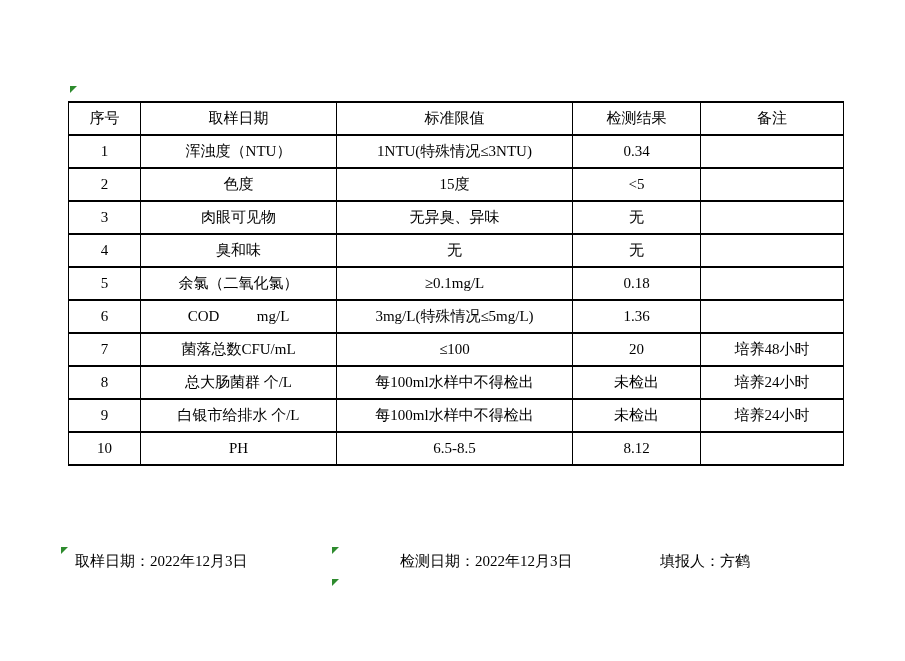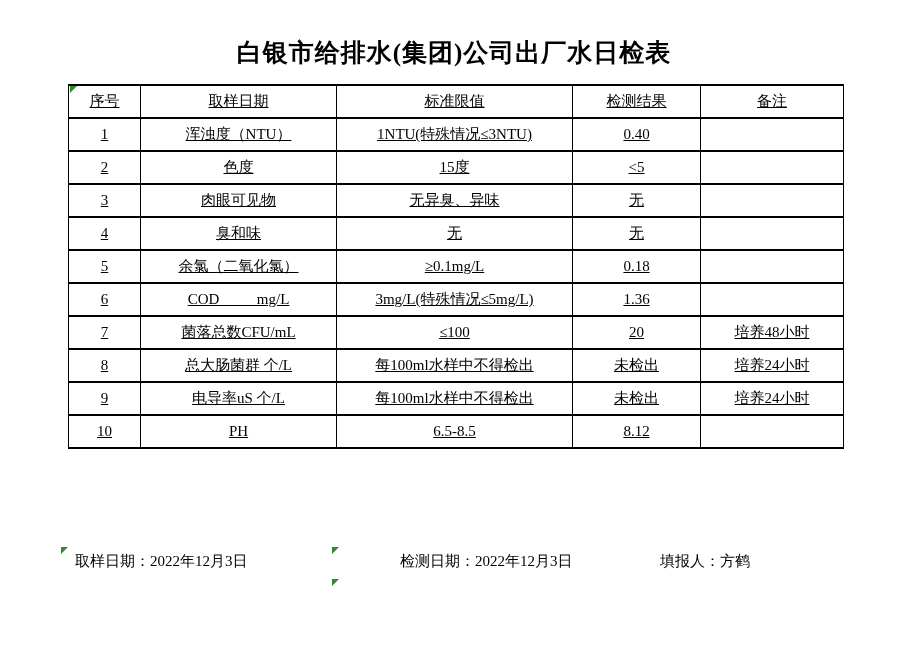--- a/index.html
+++ b/index.html
@@ -23,25 +23,24 @@
     width: 778px;
     text-align: center;
     font-size: 25px;
     font-weight: 600;
     letter-spacing: 1px;
     white-space: pre;
   }
   table.check-table {
     position: absolute;
     left: 68px;
-    top: 84px;
+    top: 101px;
     width: 775px;
     border-collapse: collapse;
     table-layout: fixed;
-    text-decoration: underline;
   }
   .check-table th, .check-table td {
     border-left: 1px solid #000;
     border-right: 1px solid #000;
     border-top: 2px solid #000;
     border-bottom: 2px solid #000;
     height: 31px;
     padding: 0;
     text-align: center;
     vertical-align: middle;
@@ -72,21 +71,20 @@
   .tri-header { left: 70px;  top: 86px;  }
   .tri-b1     { left: 61px;  top: 547px; }
   .tri-b2     { left: 332px; top: 547px; }
   .tri-b3     { left: 332px; top: 579px; }
 </style>
 </head>
 <body>
 
 <div class="page">
 
-  <div class="title">白银市给排水(集团)公司出厂水日检表</div>
 
   <table class="check-table">
     <colgroup>
       <col style="width:72px">
       <col style="width:196px">
       <col style="width:236px">
       <col style="width:128px">
       <col style="width:143px">
     </colgroup>
     <thead>
@@ -96,21 +94,21 @@
         <th>标准限值</th>
         <th>检测结果</th>
         <th>备注</th>
       </tr>
     </thead>
     <tbody>
         <tr>
           <td>1</td>
           <td>浑浊度（NTU）</td>
           <td>1NTU(特殊情况≤3NTU)</td>
-          <td>0.40</td>
+          <td>0.34</td>
           <td></td>
         </tr>
         <tr>
           <td>2</td>
           <td>色度</td>
           <td>15度</td>
           <td>&lt;5</td>
           <td></td>
         </tr>
         <tr>
@@ -150,21 +148,21 @@
         </tr>
         <tr>
           <td>8</td>
           <td>总大肠菌群 个/L</td>
           <td>每100ml水样中不得检出</td>
           <td>未检出</td>
           <td>培养24小时</td>
         </tr>
         <tr>
           <td>9</td>
-          <td>电导率uS 个/L</td>
+          <td>白银市给排水 个/L</td>
           <td>每100ml水样中不得检出</td>
           <td>未检出</td>
           <td>培养24小时</td>
         </tr>
         <tr>
           <td>10</td>
           <td>PH</td>
           <td>6.5-8.5</td>
           <td>8.12</td>
           <td></td>

